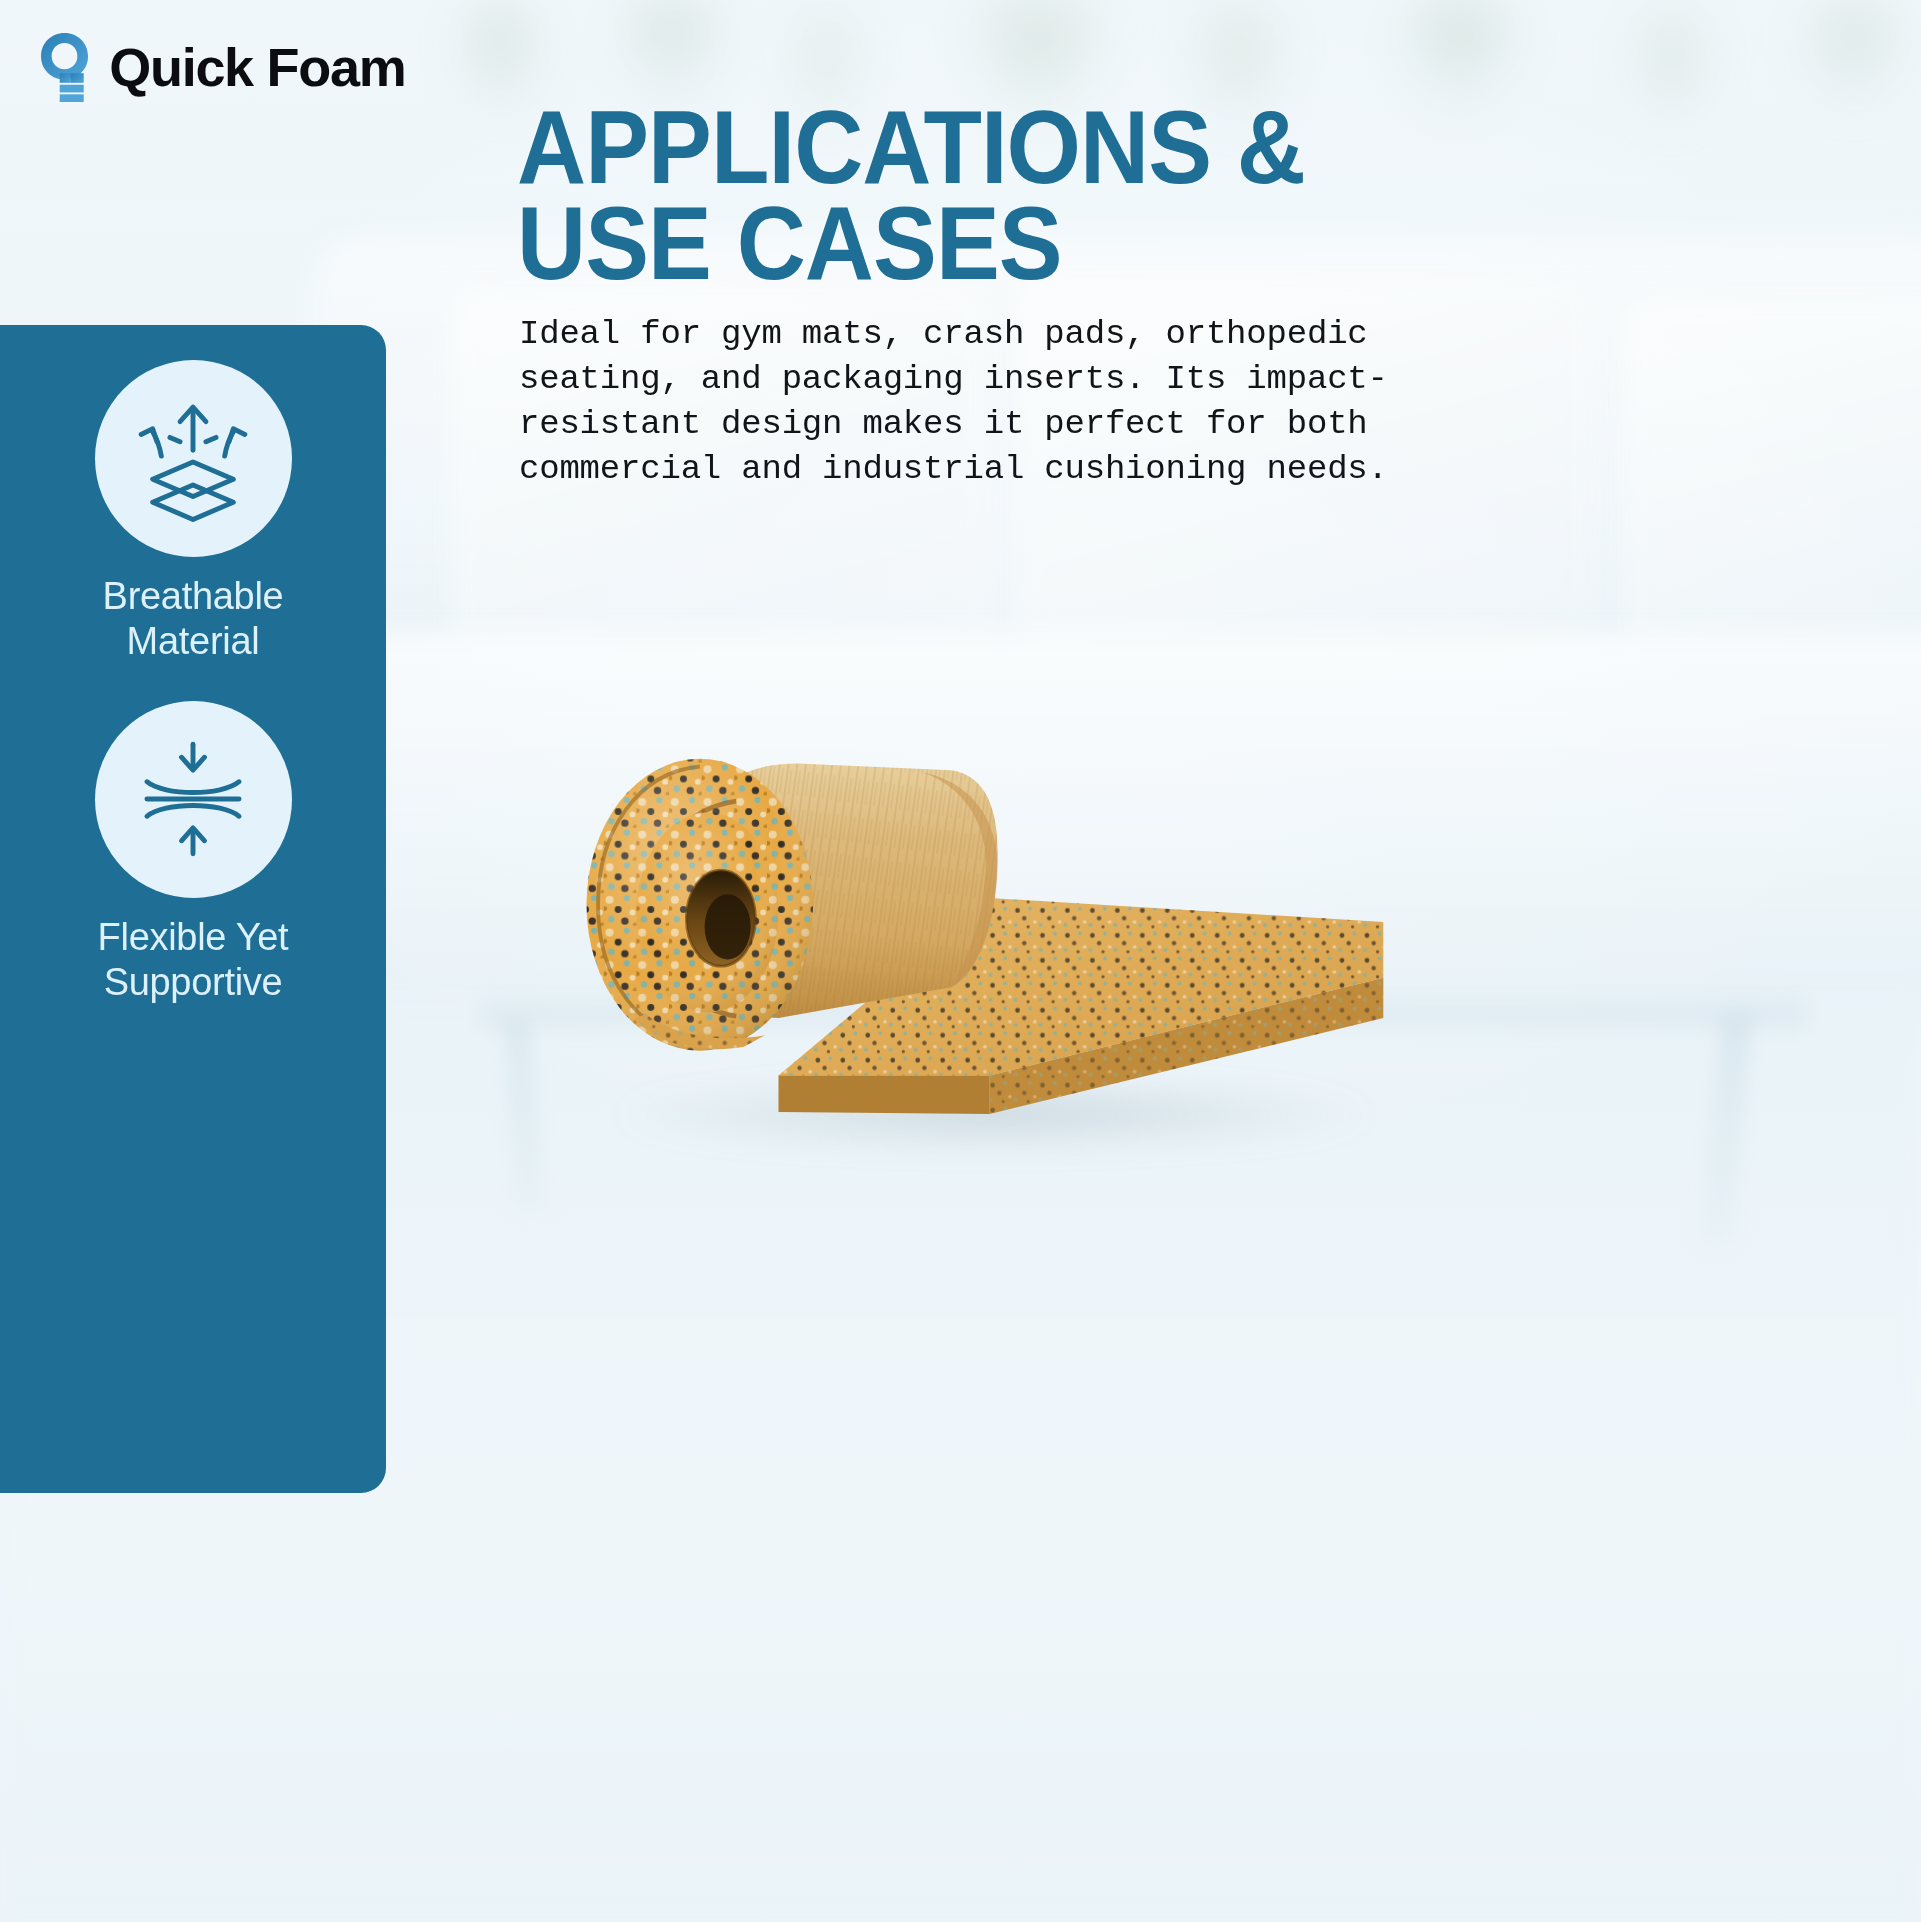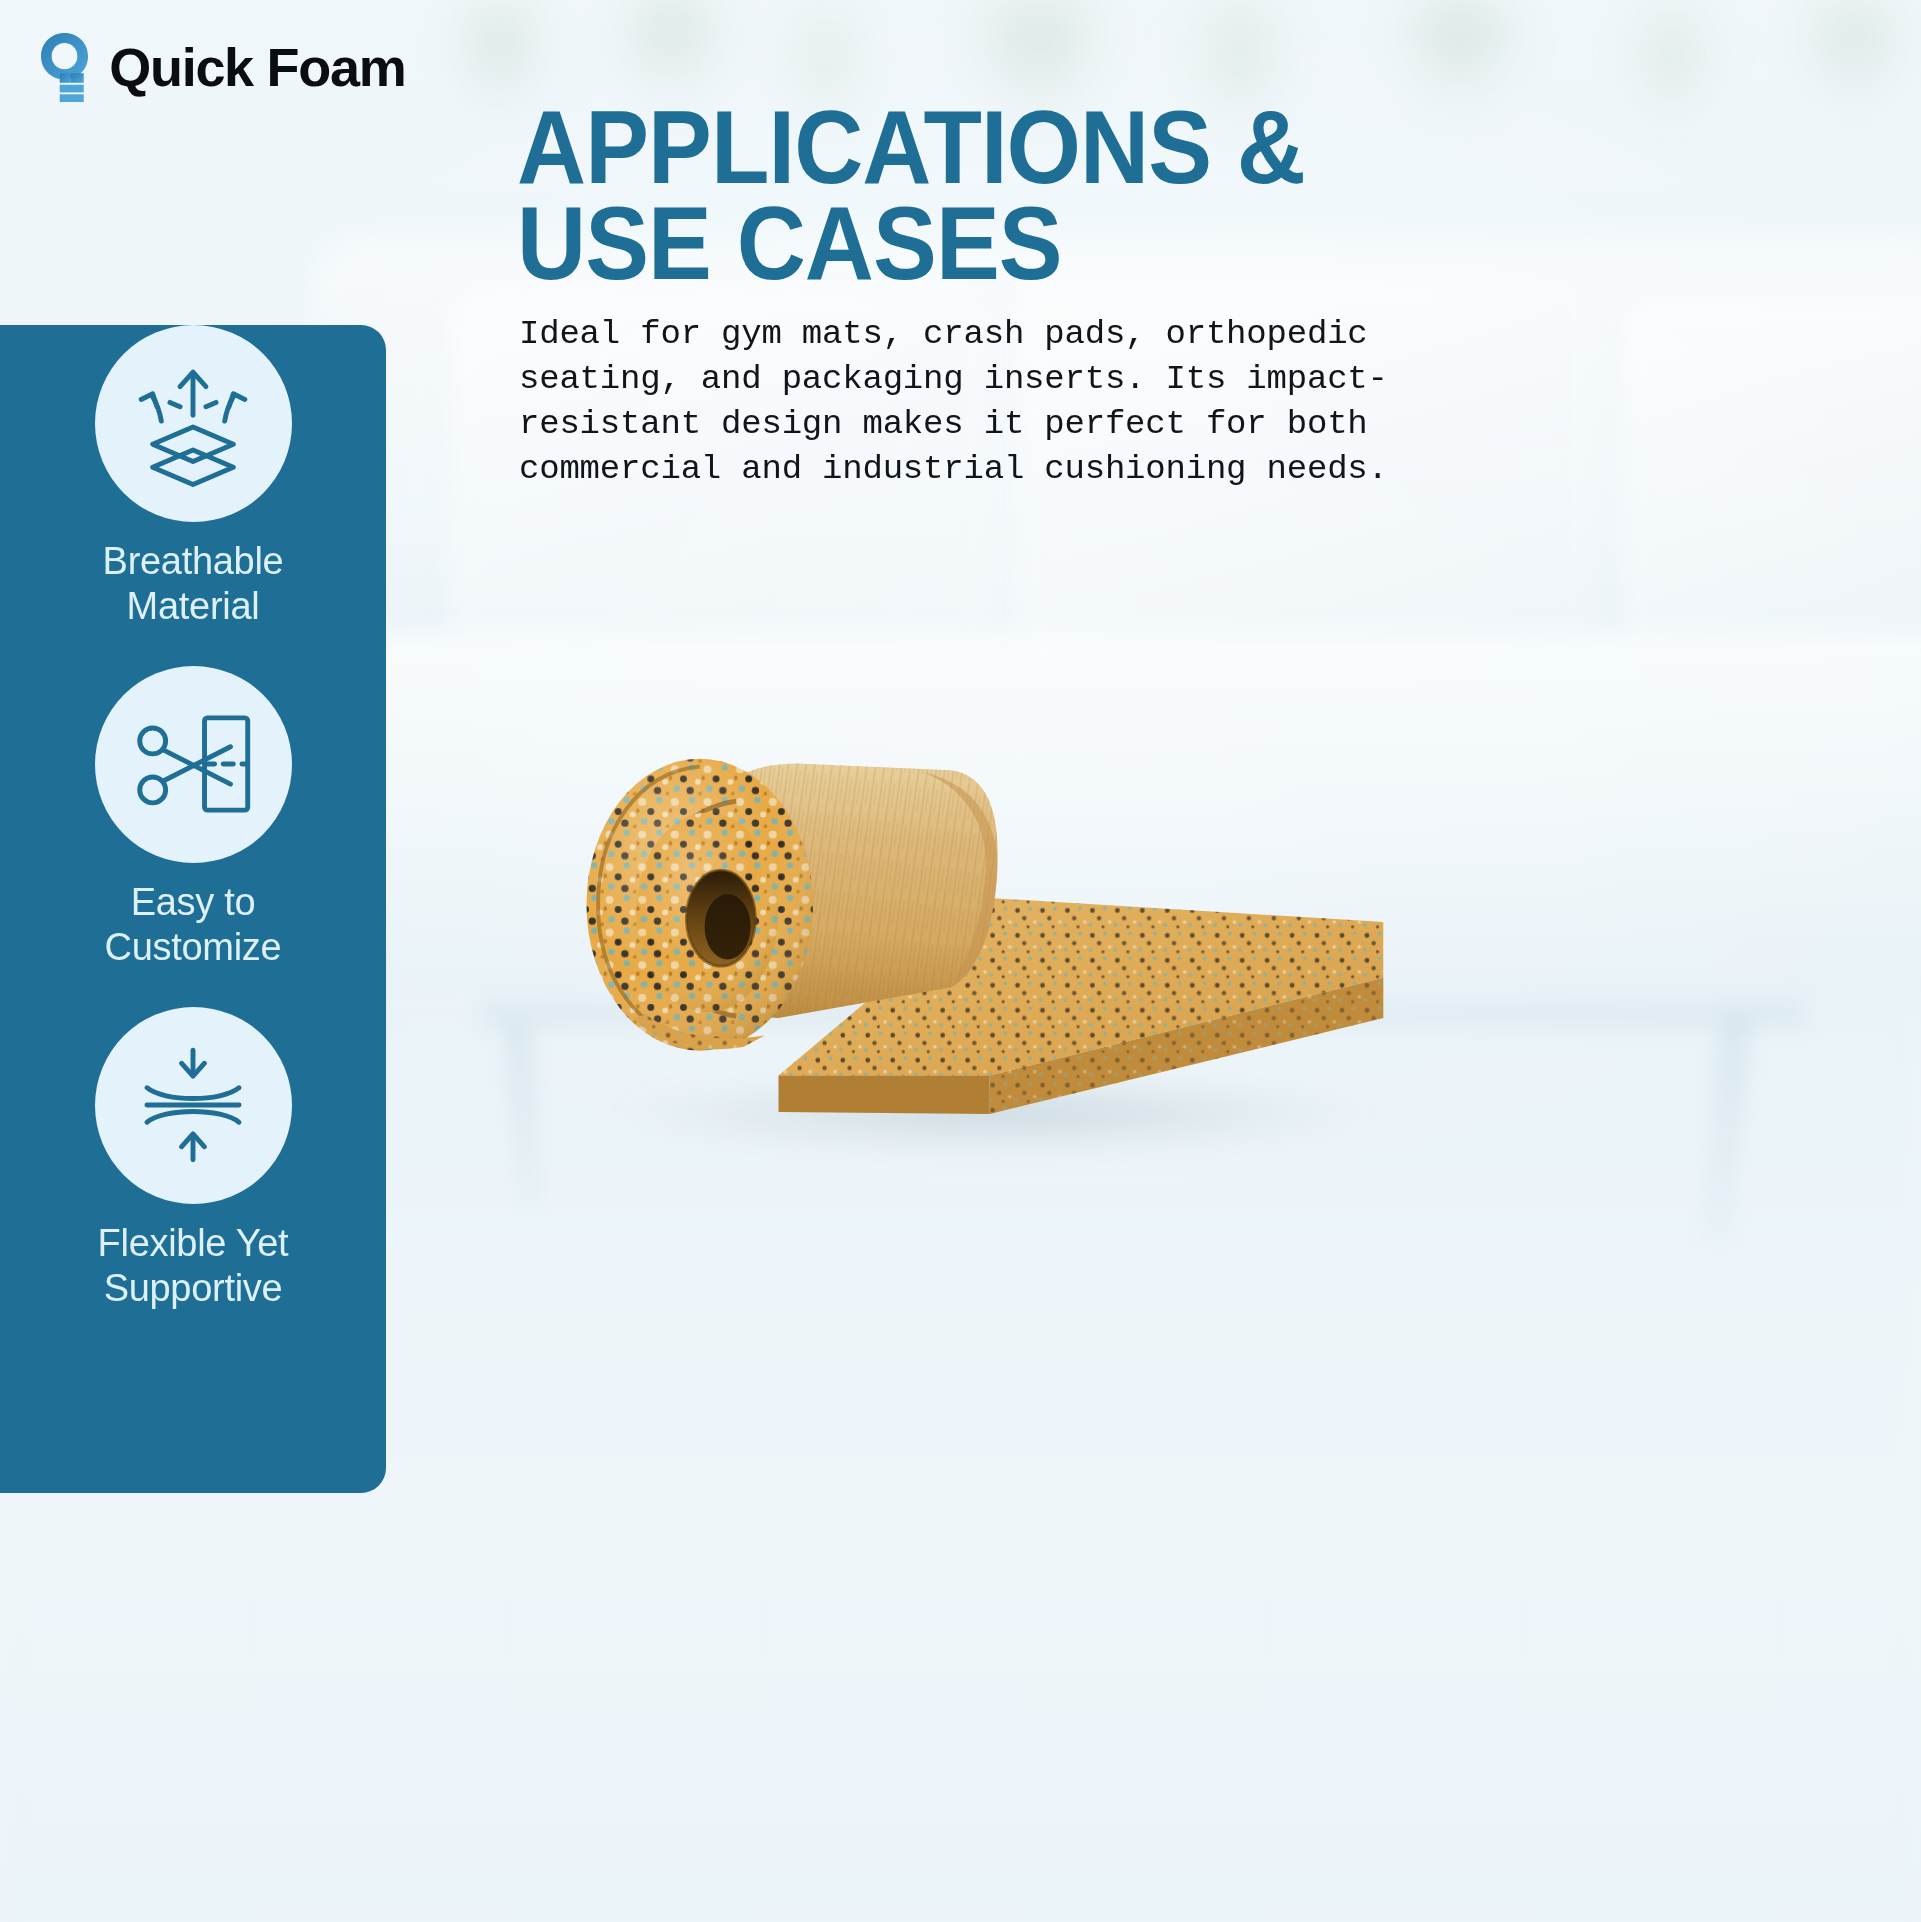--- a/index.html
+++ b/index.html
@@ -115,20 +115,21 @@
     font-family:Liberation Mono, monospace;
   }
 
   
   #panel{
     position:absolute; left:0; top:325px; width:386px; height:1168px;
     background:#1f6e95;
     border-radius:0 25px 25px 0;
     z-index:35;
     display:flex; flex-direction:column; align-items:center;
+    padding-top:35px;
   }
   .feature{ display:flex; flex-direction:column; align-items:center; width:100%; }
   .feature + .feature{ margin-top:37px; }
   .circle{
     width:197px; height:197px; border-radius:50%;
     background:#e4f3fb;
     display:flex; align-items:center; justify-content:center;
   }
   .circle svg{ width:144px; height:144px; display:block; }
   .flabel{
@@ -203,34 +204,20 @@
         <path d="M34 35l7 3" stroke-dasharray="0"></path>
         <path d="M66 35l-7 3"></path>
         <path d="M50 52 22 64l28 12 28-12z"></path>
         <path d="M50 68 22 80l28 12 28-12z"></path>
       </svg>
     </div>
     <div class="flabel">Breathable
 Material</div>
   </div>
 
-  <div class="feature">
-    <div class="circle">
-      <svg viewBox="0 0 100 100" fill="none" stroke="#1f6e95" stroke-width="3.4" stroke-linecap="round" stroke-linejoin="round">
-        <rect x="58" y="18" width="30" height="64" rx="2"></rect>
-        <path d="M58 50h30" stroke-dasharray="7 6"></path>
-        <circle cx="22" cy="34" r="9"></circle>
-        <circle cx="22" cy="68" r="9"></circle>
-        <path d="M29 40 76 64"></path>
-        <path d="M29 62 76 38"></path>
-      </svg>
-    </div>
-    <div class="flabel">Easy to
-Customize</div>
-  </div>
 
   <div class="feature">
     <div class="circle">
       <svg viewBox="0 0 100 100" fill="none" stroke="#1f6e95" stroke-width="3.4" stroke-linecap="round" stroke-linejoin="round">
         <path d="M50 12v16"></path>
         <path d="M42 21l8 9 8-9"></path>
         <path d="M50 88V72"></path>
         <path d="M42 79l8-9 8 9"></path>
         <path d="M18 38c12 10 52 10 64 0"></path>
         <path d="M18 50h64"></path>

